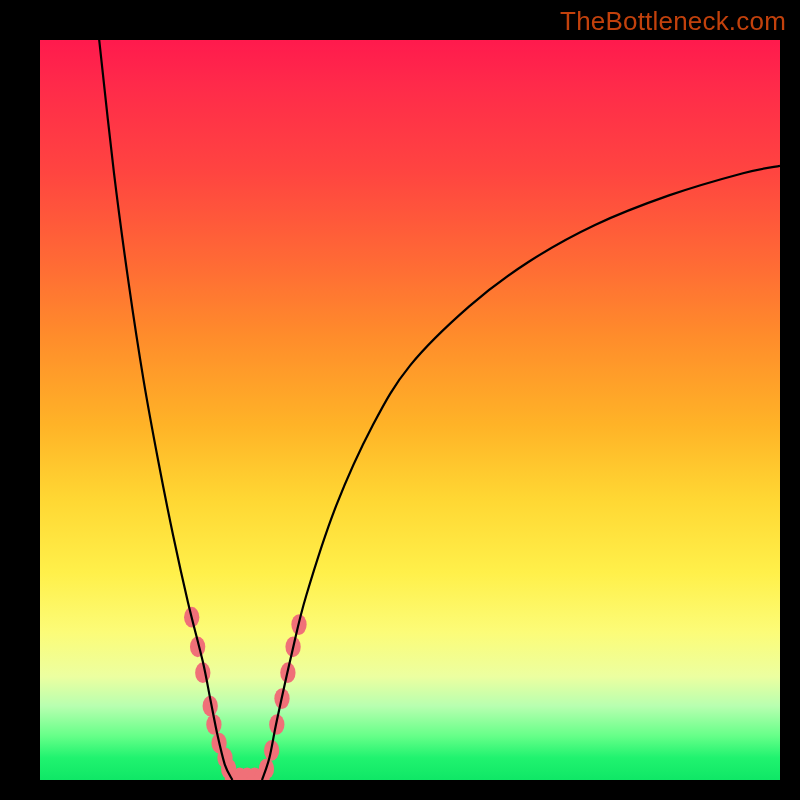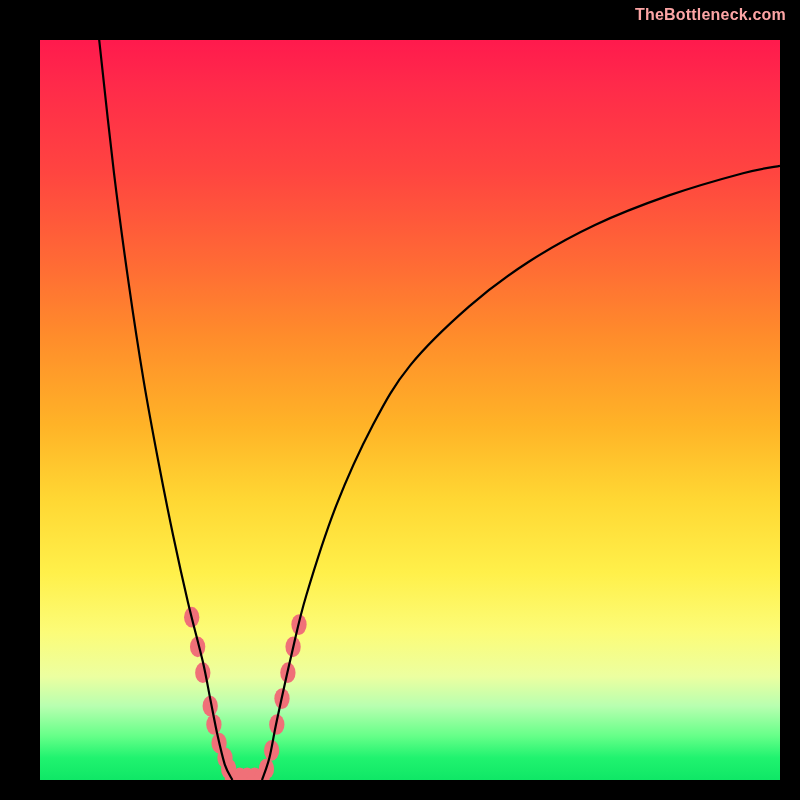--- a/index.html
+++ b/index.html
@@ -41,23 +41,23 @@
       #b8ffb0 90%,
       #67ff89 94%,
       #20f36f 97%,
       #0fe766 100%
     );
   }
   .watermark {
     position: absolute;
     top: 6px;
     right: 14px;
-    color: #fca5a5;
-    font-size: 16px;
-    font-weight: 700;
+    color: #c2410c;
+    font-size: 26px;
+    font-weight: 400;
     letter-spacing: 0.2px;
     font-family: Arial, Helvetica, sans-serif;
   }
   svg.curves {
     position: absolute;
     left: 0;
     top: 0;
     width: 740px;
     height: 740px;
   }

